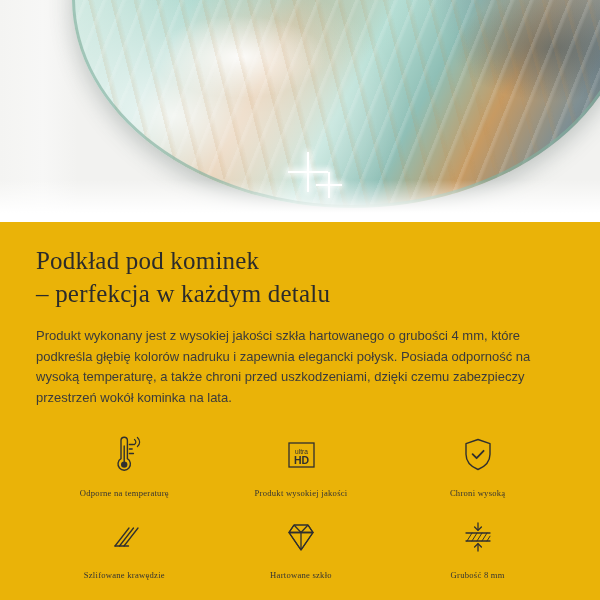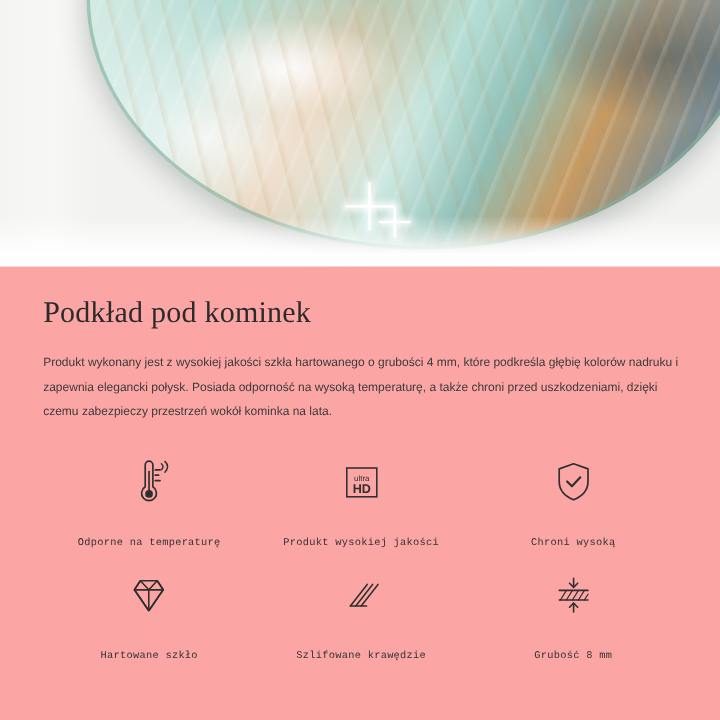--- a/index.html
+++ b/index.html
@@ -10,21 +10,21 @@
     width: 600px;
     height: 600px;
     background: #ffffff;
     font-family: "Liberation Sans", sans-serif;
     overflow: hidden;
   }
   .page {
     position: relative;
     width: 600px;
     height: 600px;
-    background: #fca5a5;
+    background: #eab308;
     overflow: hidden;
   }
 
   
   .hero {
     position: relative;
     width: 600px;
     height: 222px;
     overflow: hidden;
     background: #ffffff;
@@ -122,21 +122,21 @@
     font-size: 25px;
     line-height: 33px;
     color: #2b2b2b;
     font-weight: 400;
     letter-spacing: 0.2px;
     margin: 14px 0 16px 0;
   }
   .headline .l2 { display: block; }
   .paragraph {
     font-family: "Liberation Sans", sans-serif;
-    font-size: 10px;
+    font-size: 13px;
     line-height: 20.5px;
     color: #3b3b3b;
     max-width: 540px;
     margin: 0;
   }
 
   
   .features {
     position: relative;
     margin-top: 26px;
@@ -150,26 +150,26 @@
     align-items: center;
     justify-content: flex-start;
   }
   .feature-icon {
     height: 42px;
     display: flex;
     align-items: center;
     justify-content: center;
   }
   .feature-label {
-    margin-top: 24px;
+    margin-top: 12px;
     font-size: 8.6px;
     letter-spacing: 0.25px;
     color: #333333;
     text-align: right;
-    font-family: Liberation Mono, monospace;
+    font-family: Liberation Serif, serif;
   }
   svg { display: block; }
 </style>
 </head>
 <body>
 
 <div class="page">
 
   <div class="hero">
     <div class="hero-inner">
@@ -185,20 +185,21 @@
           <div class="h"></div>
       </div>
       <div class="hero-fade"></div>
     </div>
   </div>
 
   <div class="content">
 
     <h1 class="headline">
       <span>Podkład pod kominek</span>
+      <span class="l2">– perfekcja w każdym detalu</span>
     </h1>
 
     <p class="paragraph">Produkt wykonany jest z wysokiej jakości szkła hartowanego o grubości 4 mm, które podkreśla głębię kolorów nadruku i zapewnia elegancki połysk. Posiada odporność na wysoką temperaturę, a także chroni przed uszkodzeniami, dzięki czemu zabezpieczy przestrzeń wokół kominka na lata.</p>
 
     <div class="features">
 
       <div class="feature">
         <div class="feature-icon">
           <svg width="40" height="42" viewBox="0 0 40 42" fill="none" stroke="#2f2f2f" stroke-width="1.4" stroke-linecap="round">
             <path d="M17 6.5a3.2 3.2 0 0 1 6.4 0v18.2a6.2 6.2 0 1 1-6.4 0z"></path>
@@ -230,39 +231,39 @@
           <svg width="40" height="42" viewBox="0 0 40 42" fill="none" stroke="#2f2f2f" stroke-width="1.4" stroke-linejoin="round">
             <path d="M20 5.5l12 4.2v10.5c0 7.2-5 12.4-12 15.3-7-2.9-12-8.1-12-15.3V9.7z"></path>
             <path d="M14.6 20.2l4 4 7-7.4" stroke-width="1.8" stroke-linecap="round"></path>
           </svg>
         </div>
         <div class="feature-label">Chroni wysoką</div>
       </div>
 
       <div class="feature">
         <div class="feature-icon">
-          <svg width="42" height="42" viewBox="0 0 42 42" fill="none" stroke="#2f2f2f" stroke-width="1.3" stroke-linejoin="round">
-            <path d="M9 16.5h24L21 34z"></path>
-            <path d="M14 9h14l5 7.5H9z"></path>
-            <path d="M14 9l-5 7.5M28 9l5 7.5M14 9l7 7.5L28 9M21 16.5L21 34M9 16.5L21 34M33 16.5L21 34"></path>
-          </svg>
-        </div>
-        <div class="feature-label">Hartowane szkło</div>
-      </div>
-
-      <div class="feature">
-        <div class="feature-icon">
           <svg width="42" height="42" viewBox="0 0 42 42" fill="none" stroke="#2f2f2f" stroke-width="1.3" stroke-linecap="round">
             <path d="M12 30L26 12"></path>
             <path d="M16.5 30L30.5 12"></path>
             <path d="M21 30L35 12"></path>
             <path d="M12 30h13.5"></path>
           </svg>
         </div>
         <div class="feature-label">Szlifowane krawędzie</div>
+      </div>
+
+      <div class="feature">
+        <div class="feature-icon">
+          <svg width="42" height="42" viewBox="0 0 42 42" fill="none" stroke="#2f2f2f" stroke-width="1.3" stroke-linejoin="round">
+            <path d="M9 16.5h24L21 34z"></path>
+            <path d="M14 9h14l5 7.5H9z"></path>
+            <path d="M14 9l-5 7.5M28 9l5 7.5M14 9l7 7.5L28 9M21 16.5L21 34M9 16.5L21 34M33 16.5L21 34"></path>
+          </svg>
+        </div>
+        <div class="feature-label">Hartowane szkło</div>
       </div>
 
       <div class="feature">
         <div class="feature-icon">
           <svg width="42" height="42" viewBox="0 0 42 42" fill="none" stroke="#2f2f2f" stroke-width="1.3" stroke-linecap="round">
             <line x1="21" y1="7" x2="21" y2="14"></line>
             <path d="M17.6 11l3.4 3.4 3.4-3.4"></path>
             <line x1="9" y1="17" x2="33" y2="17"></line>
             <line x1="9" y1="25" x2="33" y2="25"></line>
             <path d="M10 25l5-8M15 25l5-8M20 25l5-8M25 25l5-8M30 25l3-4.8" stroke-width="1"></path>

